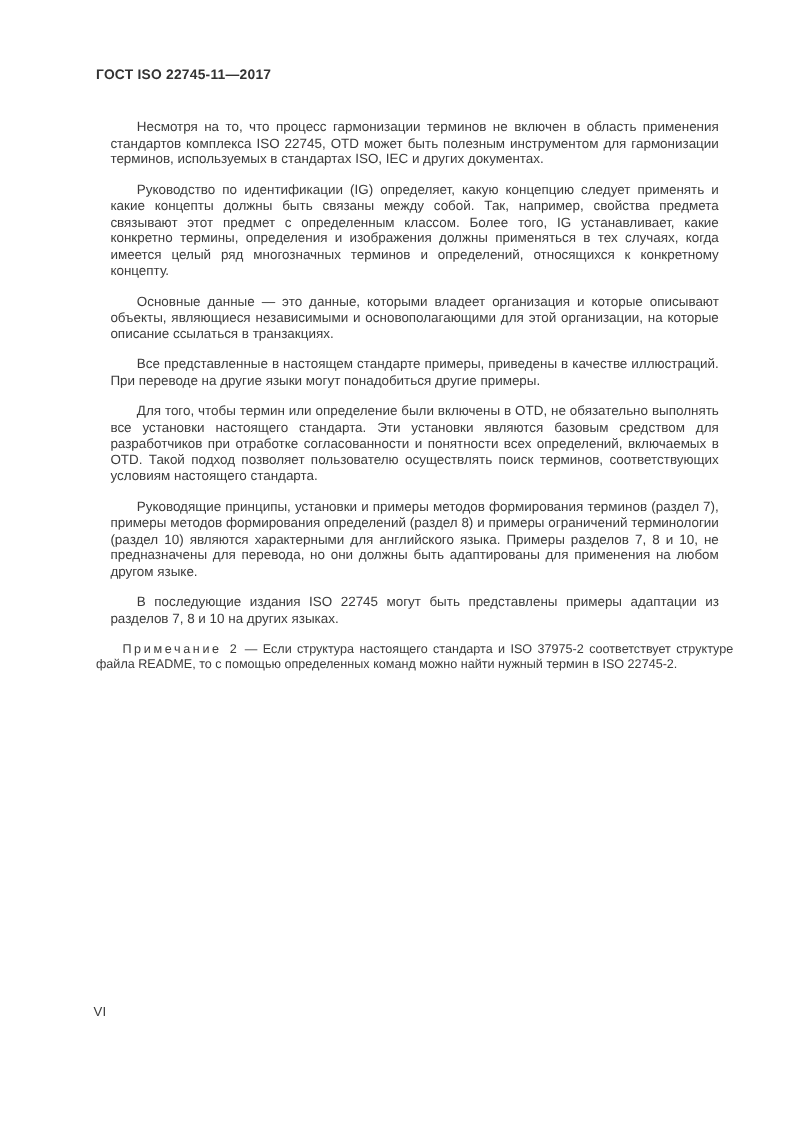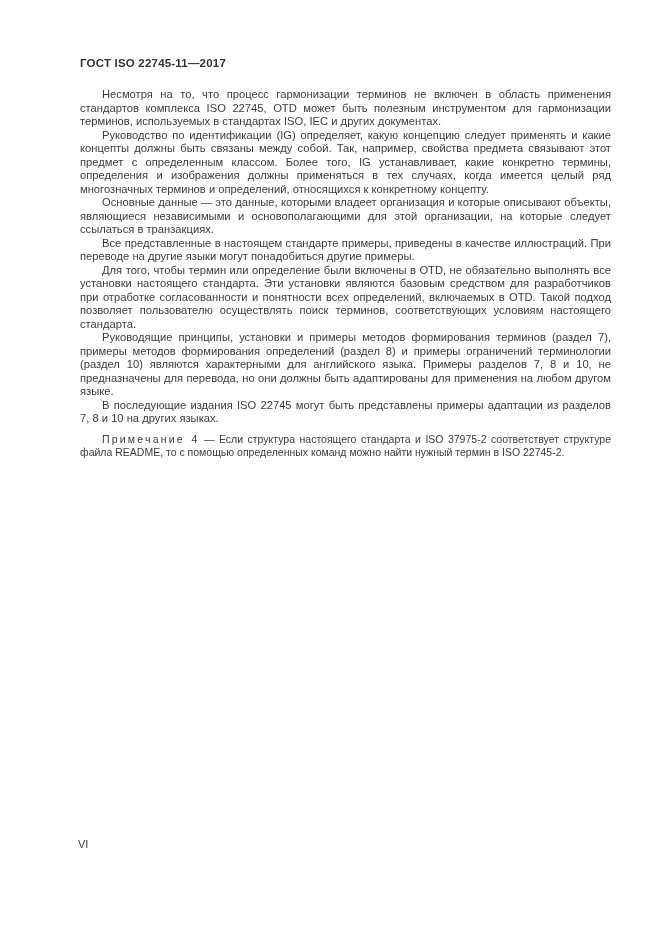--- a/index.html
+++ b/index.html
@@ -28,21 +28,21 @@
   .content {
     position: absolute;
     left: 80px;
     top: 88px;
     width: 531px;
     font-size: 11.2px;
     line-height: 13.5px;
     text-align: justify;
   }
   .content p {
-    margin: 0;
+    margin: 12px;
     text-indent: 22px;
   }
   .note {
     margin: 4px 0 5px 0;
     font-size: 10.5px;
     line-height: 13px;
     text-indent: 22px;
     text-align: justify;
   }
   .note-2 {
@@ -63,30 +63,30 @@
 <body>
 
 <div class="page">
 
   <div class="doc-header">ГОСТ ISO 22745-11—2017</div>
 
   <div class="content">
 
     <p>Несмотря на то, что процесс гармонизации терминов не включен в область применения стандартов комплекса ISO 22745, OTD может быть полезным инструментом для гармонизации терминов, используемых в стандартах ISO, IEC и других документах.</p>
     <p>Руководство по идентификации (IG) определяет, какую концепцию следует применять и какие концепты должны быть связаны между собой. Так, например, свойства предмета связывают этот предмет с определенным классом. Более того, IG устанавливает, какие конкретно термины, определения и изображения должны применяться в тех случаях, когда имеется целый ряд многозначных терминов и определений, относящихся к конкретному концепту.</p>
-    <p>Основные данные — это данные, которыми владеет организация и которые описывают объекты, являющиеся независимыми и основополагающими для этой организации, на которые следует ссылаться в транзакциях.</p>
+    <p>Основные данные — это данные, которыми владеет организация и которые описывают объекты, являющиеся независимыми и основополагающими для этой организации, на которые описание ссылаться в транзакциях.</p>
 
 
     <p>Все представленные в настоящем стандарте примеры, приведены в качестве иллюстраций. При переводе на другие языки могут понадобиться другие примеры.</p>
     <p>Для того, чтобы термин или определение были включены в OTD, не обязательно выполнять все установки настоящего стандарта. Эти установки являются базовым средством для разработчиков при отработке согласованности и понятности всех определений, включаемых в OTD. Такой подход позволяет пользователю осуществлять поиск терминов, соответствующих условиям настоящего стандарта.</p>
     <p>Руководящие принципы, установки и примеры методов формирования терминов (раздел 7), примеры методов формирования определений (раздел 8) и примеры ограничений терминологии (раздел 10) являются характерными для английского языка. Примеры разделов 7, 8 и 10, не предназначены для перевода, но они должны быть адаптированы для применения на любом другом языке.</p>
     <p>В последующие издания ISO 22745 могут быть представлены примеры адаптации из разделов 7, 8 и 10 на других языках.</p>
 
     <div class="note note-2">
-      <span class="note-label">Примечание 4</span>
+      <span class="note-label">Примечание 2</span>
       <span class="note-text">— Если структура настоящего стандарта и ISO 37975-2 соответствует структуре файла README, то с помощью определенных команд можно найти нужный термин в ISO 22745-2.</span>
     </div>
 
   </div>
 
   <div class="page-number">VI</div>
 
 </div>
 
 </body></html>

